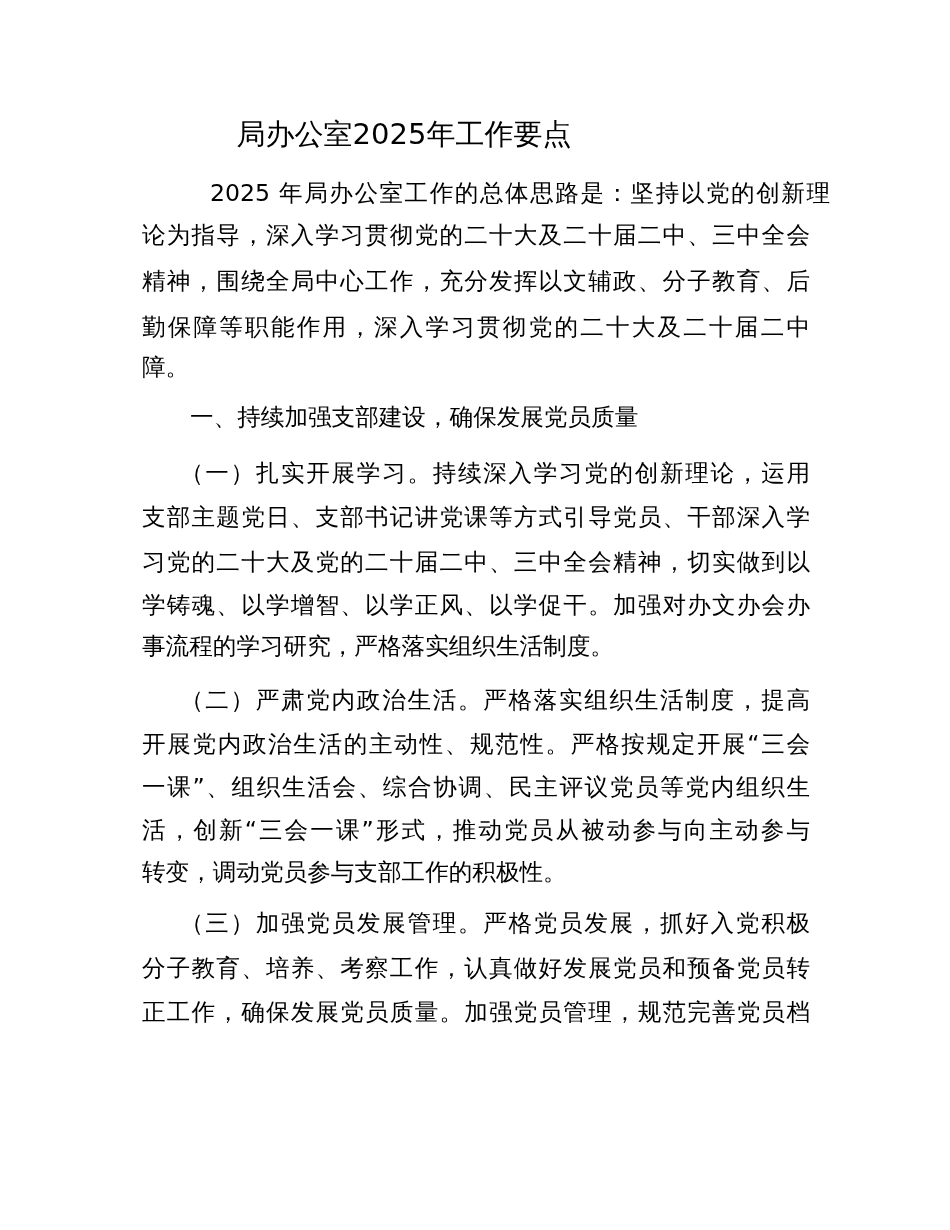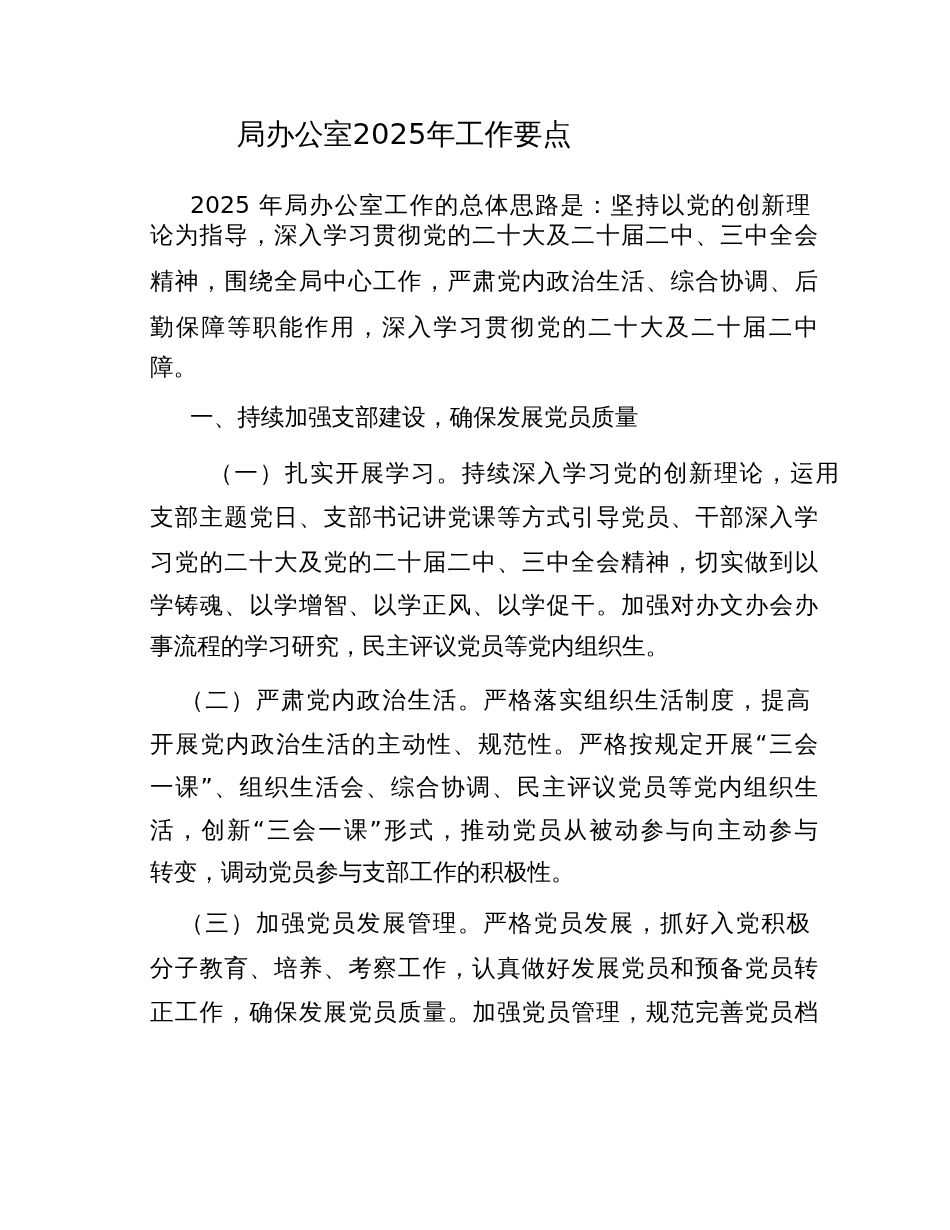--- a/index.html
+++ b/index.html
@@ -27,21 +27,21 @@
       left: 0;
       top: 112px;
       width: 808px;
       text-align: center;
       font-size: 29px;
       line-height: 44px;
       letter-spacing: 0px;
     }
     .line {
       position: absolute;
-      left: 150px;
+      left: 142px;
       width: 668px;
       font-size: 23.6px;
       line-height: 34px;
       white-space: nowrap;
       text-align: justify;
       text-align-last: justify;
     }
     .line.last {
       text-align-last: left;
     }
@@ -55,37 +55,37 @@
     }
   </style>
 </head>
 <body>
 
 <div class="page">
 
   <div class="title">局办公室2025年工作要点</div>
 
   <div>
-    <div class="line indent" style="top:188px;">2025 年局办公室工作的总体思路是：坚持以党的创新理</div>
+    <div class="line indent" style="top:176px;margin-left:20px;">2025 年局办公室工作的总体思路是：坚持以党的创新理</div>
     <div class="line" style="top:218px;">论为指导，深入学习贯彻党的二十大及二十届二中、三中全会</div>
-    <div class="line" style="top:264px;">精神，围绕全局中心工作，严肃党内政治生活、综合协调、后</div>
+    <div class="line" style="top:264px;">精神，围绕全局中心工作，充分发挥以文辅政、分子教育、后</div>
     <div class="line" style="top:310px;">勤保障等职能作用，深入学习贯彻党的二十大及二十届二中</div>
     <div class="line last" style="top:350px;">障。</div>
   </div>
 
   <div>
     <div class="line indent last" style="top:400px;">一、持续加强支部建设，确保发展党员质量</div>
   </div>
 
   <div>
-    <div class="line indent-paren" style="top:456px;margin-left:29px;">（一）扎实开展学习。持续深入学习党的创新理论，运用</div>
+    <div class="line indent-paren" style="top:456px;">（一）扎实开展学习。持续深入学习党的创新理论，运用</div>
     <div class="line" style="top:500px;">支部主题党日、支部书记讲党课等方式引导党员、干部深入学</div>
     <div class="line" style="top:545px;">习党的二十大及党的二十届二中、三中全会精神，切实做到以</div>
     <div class="line" style="top:588px;">学铸魂、以学增智、以学正风、以学促干。加强对办文办会办</div>
-    <div class="line last" style="top:629px;">事流程的学习研究，民主评议党员等党内组织生。</div>
+    <div class="line last" style="top:629px;">事流程的学习研究，严格落实组织生活制度。</div>
   </div>
 
   <div>
     <div class="line indent-paren" style="top:683px;">（二）严肃党内政治生活。严格落实组织生活制度，提高</div>
     <div class="line" style="top:727px;">开展党内政治生活的主动性、规范性。严格按规定开展“三会</div>
     <div class="line" style="top:770px;">一课”、组织生活会、综合协调、民主评议党员等党内组织生</div>
     <div class="line" style="top:813px;">活，创新“三会一课”形式，推动党员从被动参与向主动参与</div>
     <div class="line last" style="top:855px;">转变，调动党员参与支部工作的积极性。</div>
   </div>
 

